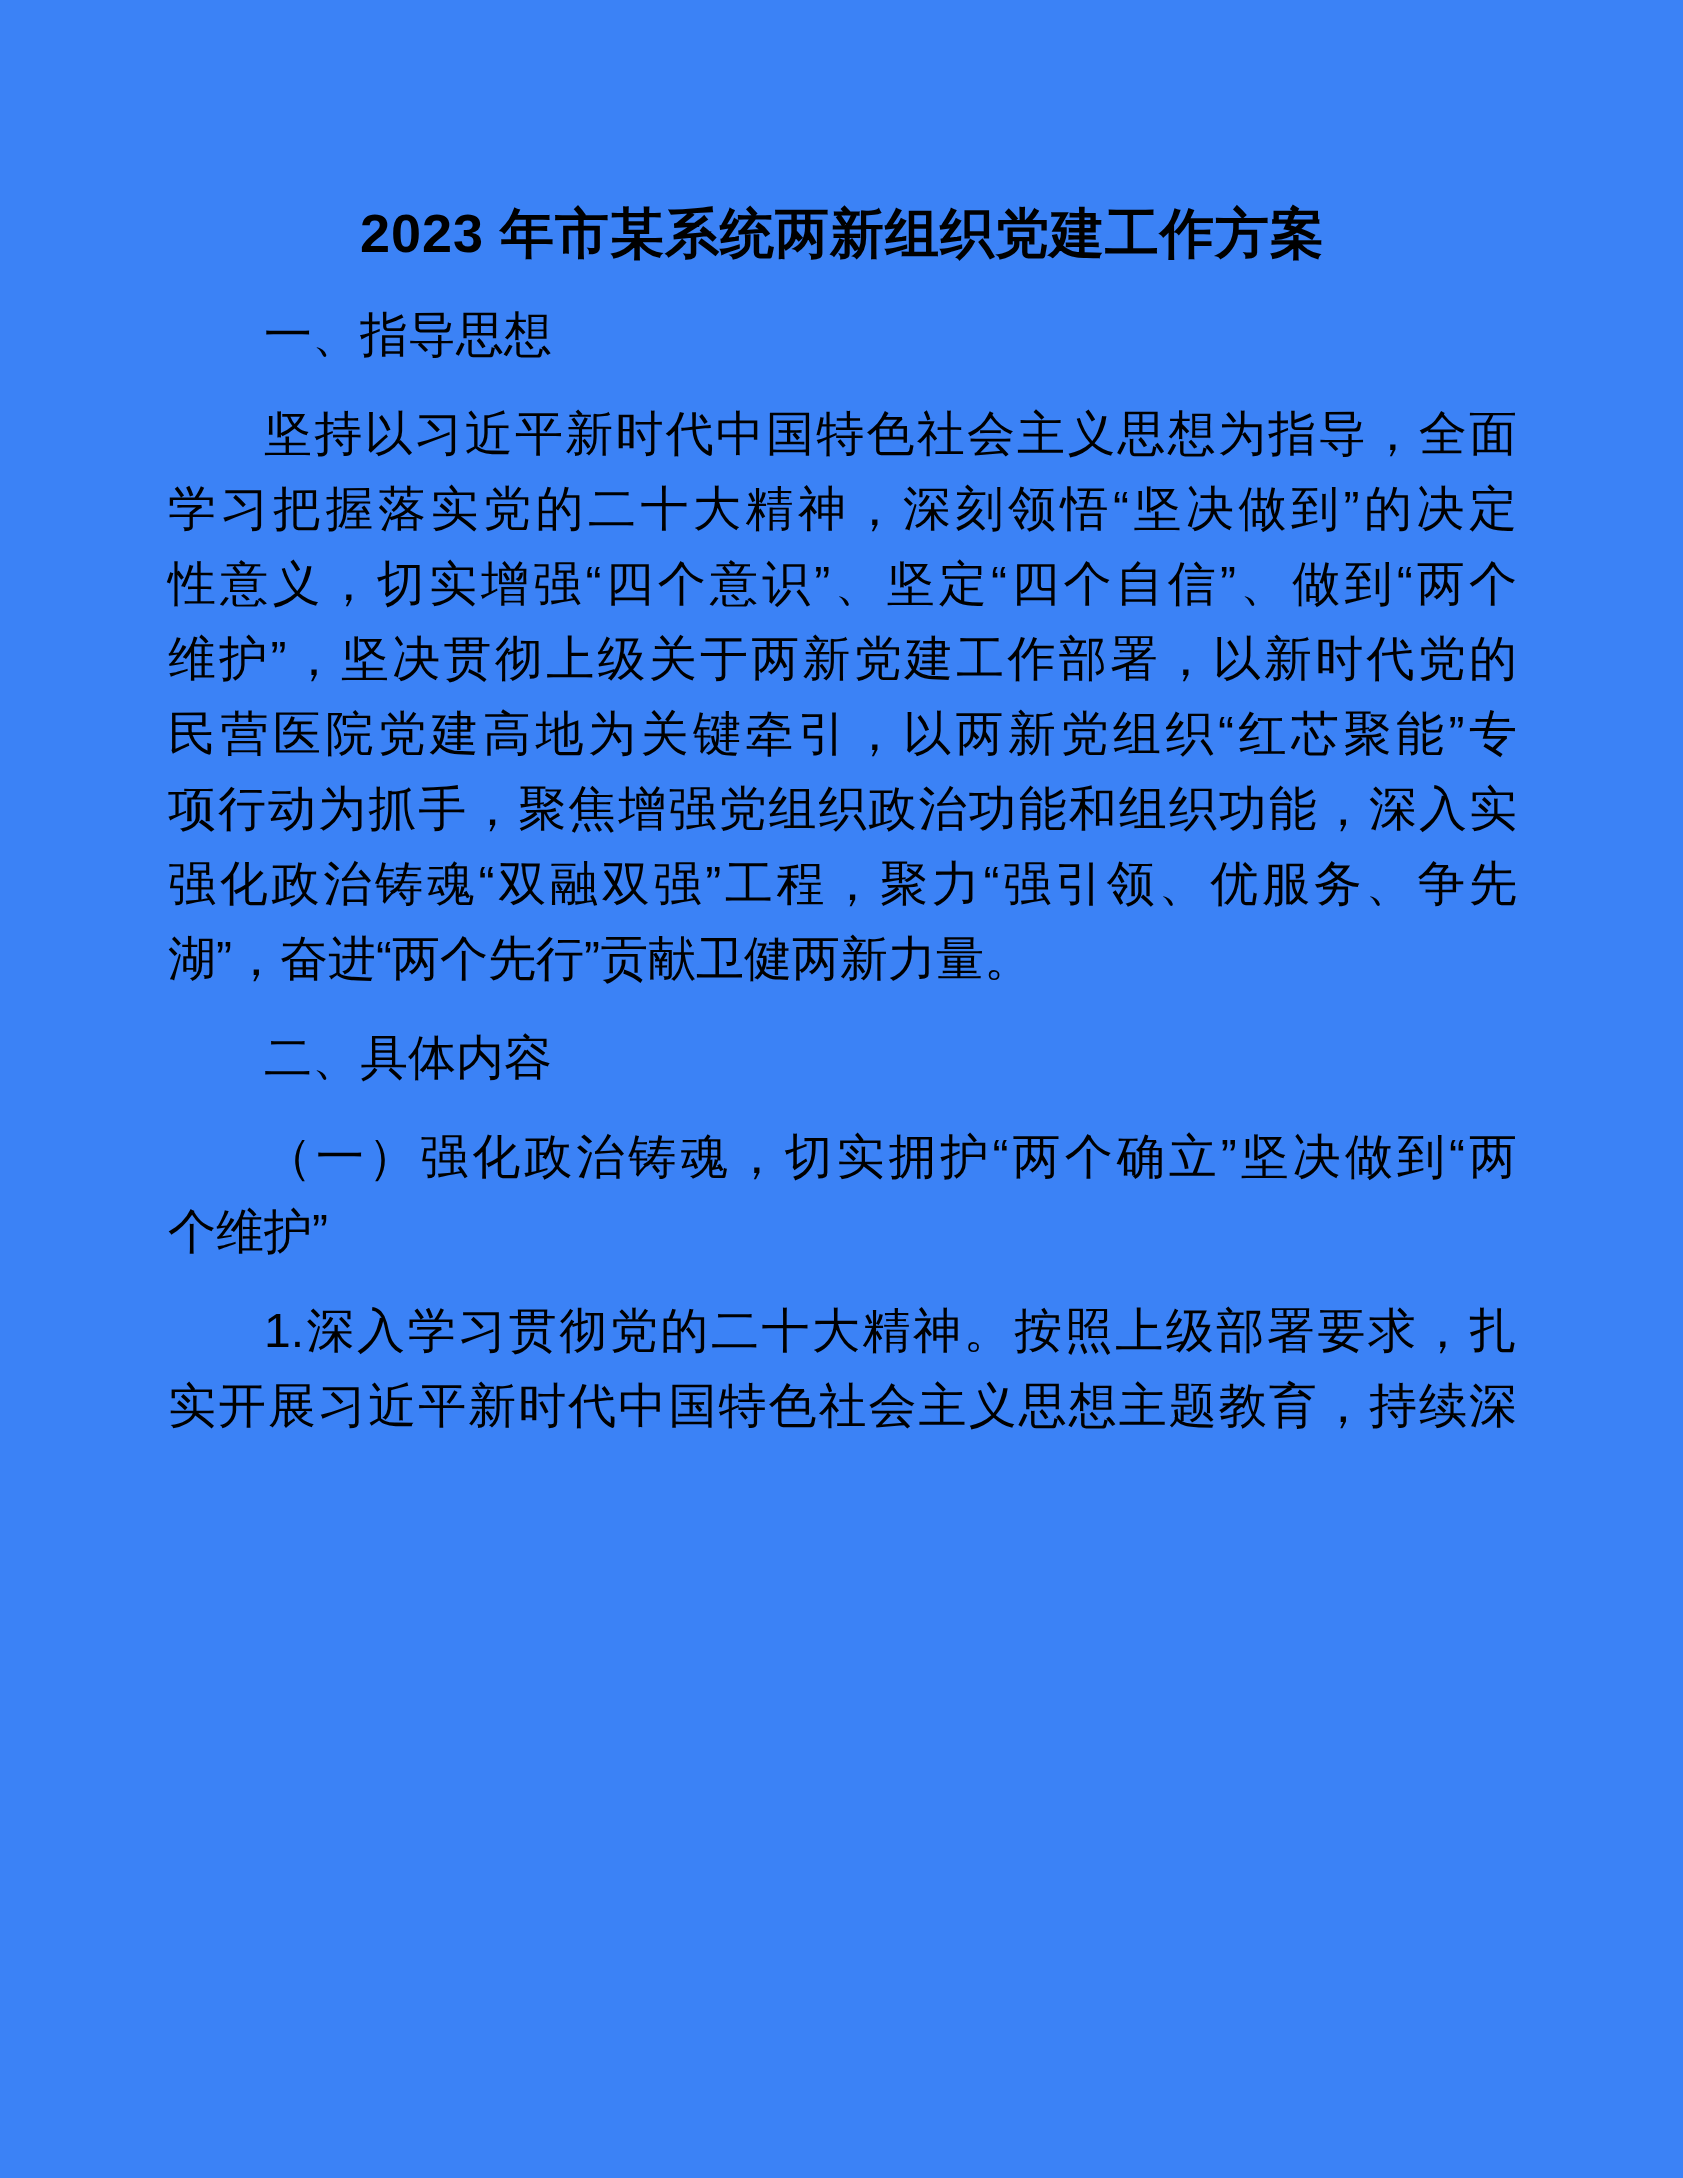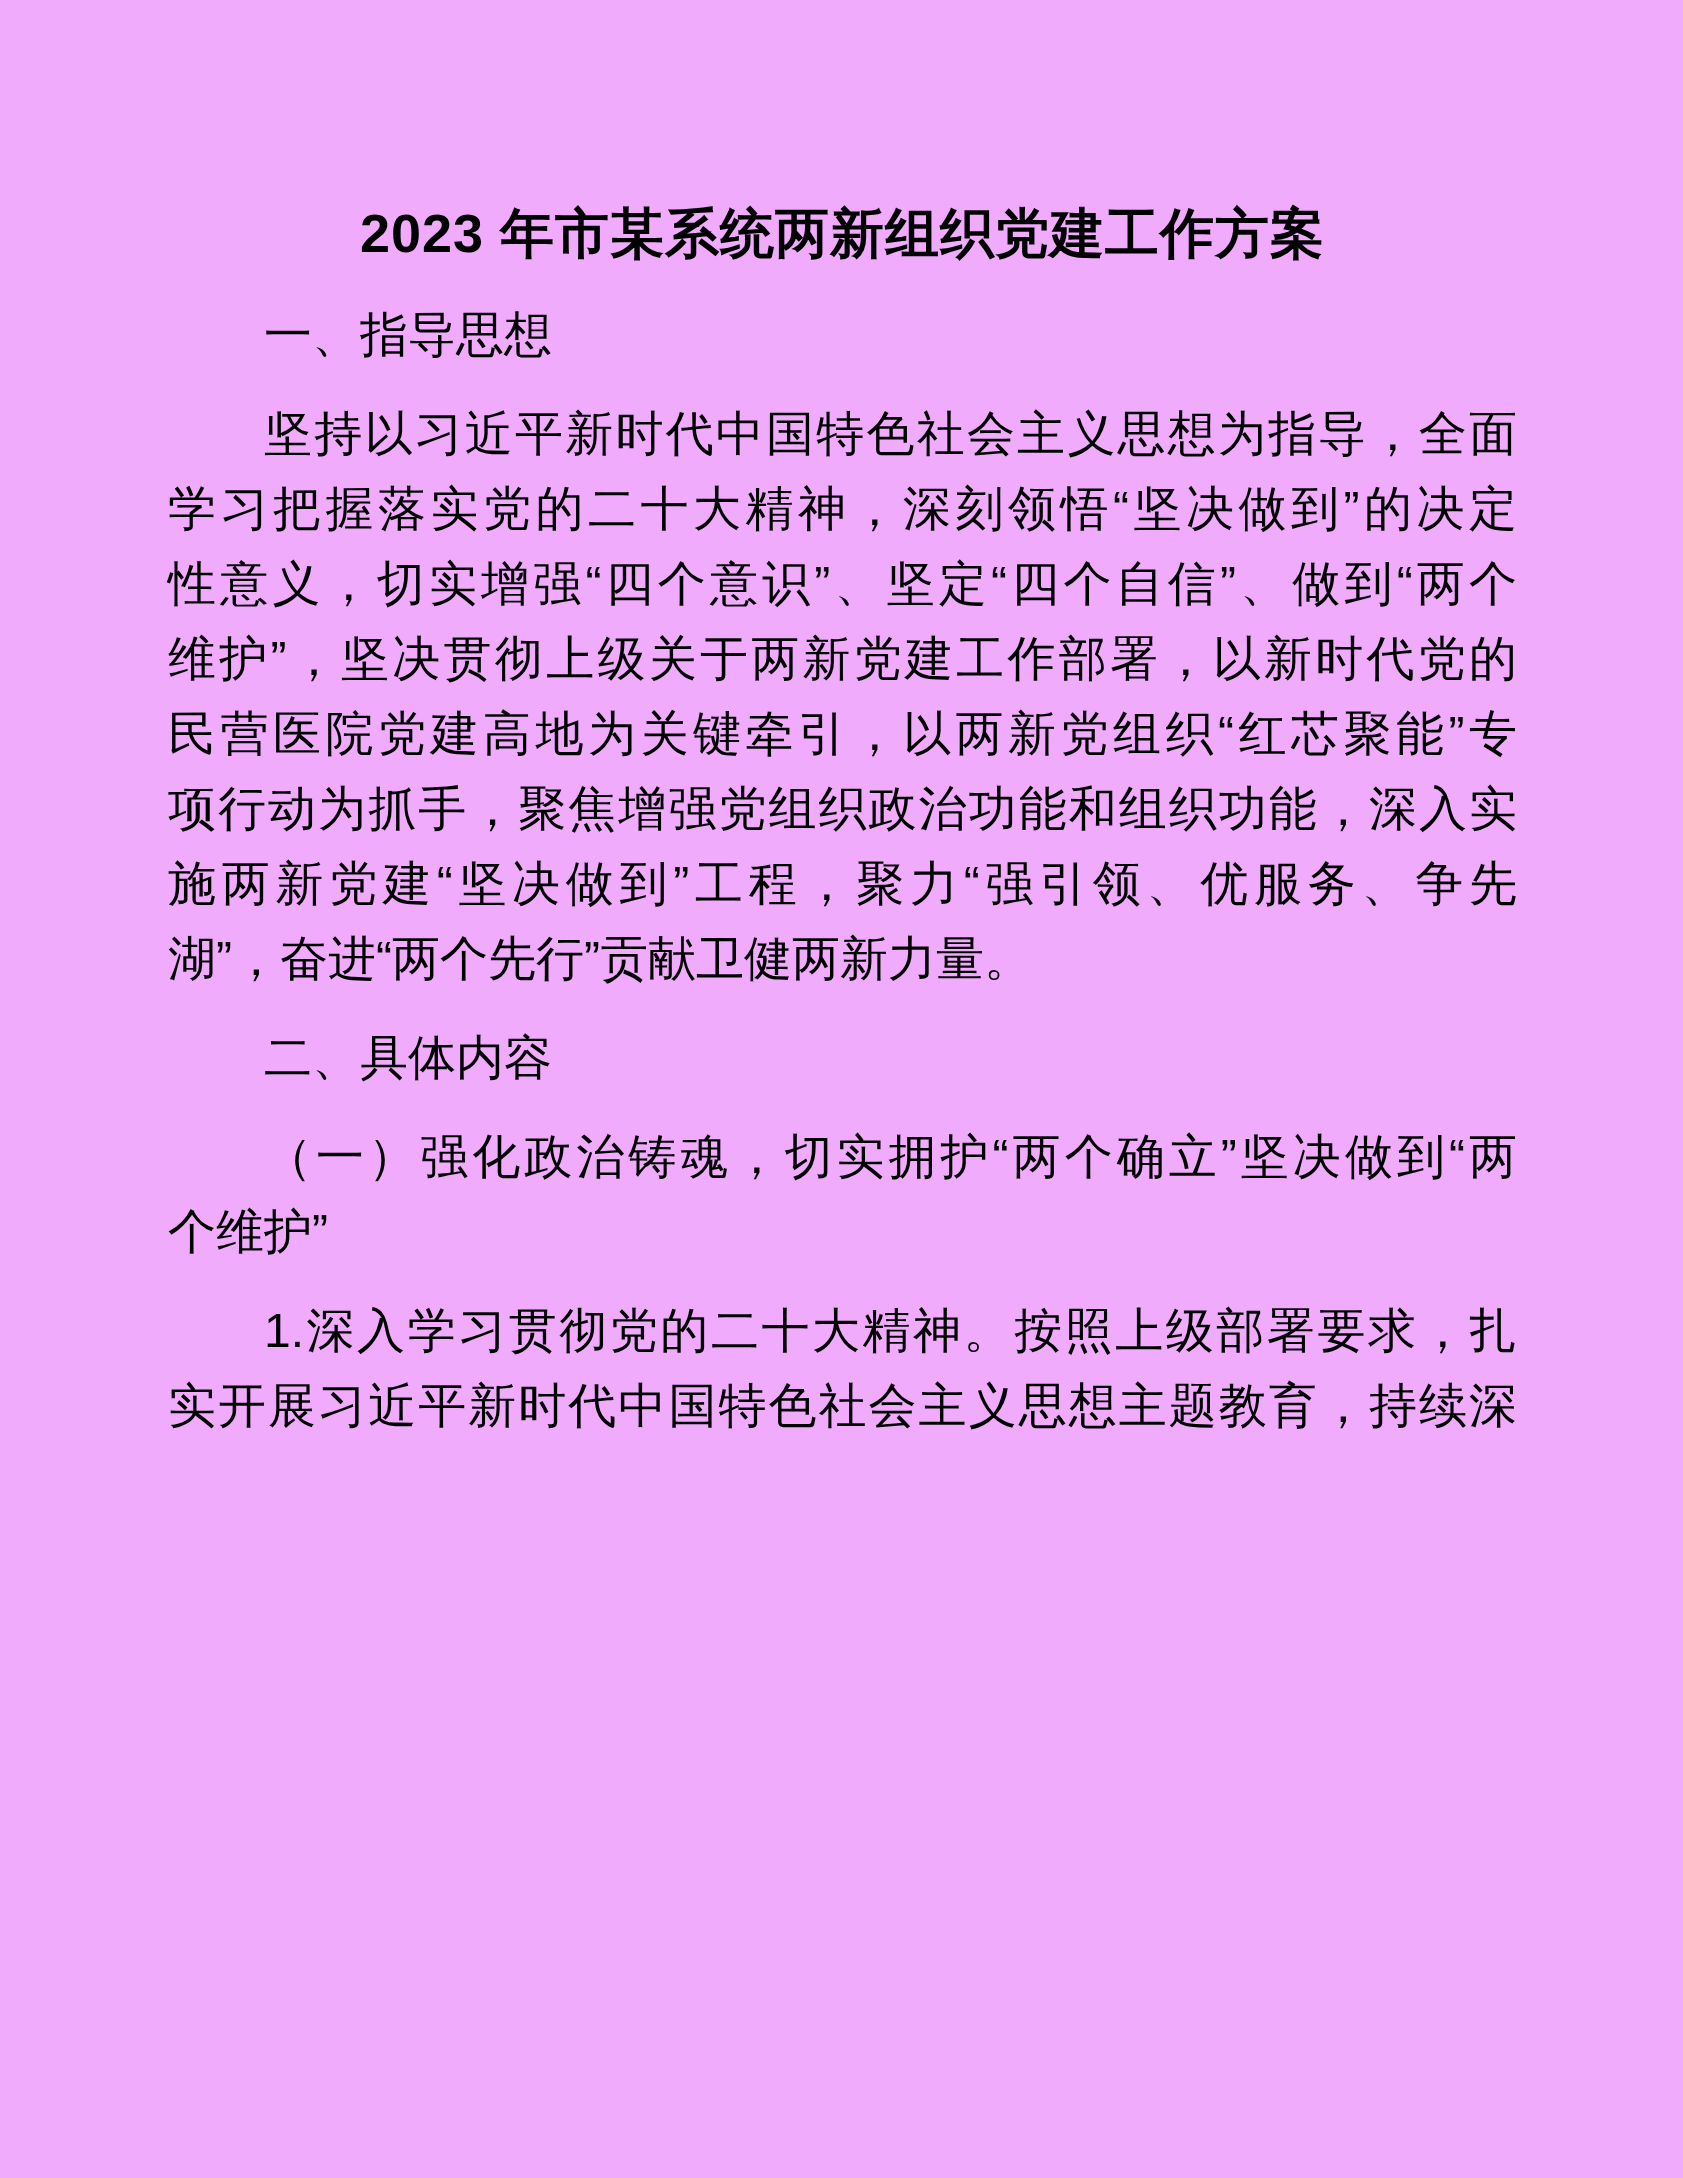--- a/index.html
+++ b/index.html
@@ -5,21 +5,21 @@
   html, body {
     margin: 0;
     padding: 0;
     background: #ffffff;
   }
   .page {
     position: relative;
     width: 1683px;
     height: 2178px;
     box-sizing: border-box;
-    background: #f0abfc;
+    background: #3b82f6;
     color: #000000;
     padding: 194px 166px 0 168px;
     font-family: "Liberation Sans", sans-serif;
     font-size: 48px;
     overflow: hidden;
   }
   .doc-title {
     margin: 0 0 24px 0;
     font-size: 54px;
     font-weight: 600;
@@ -61,21 +61,21 @@
     <span class="line left indent">一、指导思想</span>
   </div>
 
   <div class="block">
     <span class="line indent">坚持以习近平新时代中国特色社会主义思想为指导，全面</span>
     <span class="line">学习把握落实党的二十大精神，深刻领悟“坚决做到”的决定</span>
     <span class="line">性意义，切实增强“四个意识”、坚定“四个自信”、做到“两个</span>
     <span class="line">维护”，坚决贯彻上级关于两新党建工作部署，以新时代党的</span>
     <span class="line">民营医院党建高地为关键牵引，以两新党组织“红芯聚能”专</span>
     <span class="line">项行动为抓手，聚焦增强党组织政治功能和组织功能，深入实</span>
-    <span class="line">施两新党建“坚决做到”工程，聚力“强引领、优服务、争先</span>
+    <span class="line">强化政治铸魂“双融双强”工程，聚力“强引领、优服务、争先</span>
     <span class="line left">湖”，奋进“两个先行”贡献卫健两新力量。</span>
   </div>
 
   <div class="block">
     <span class="line left indent">二、具体内容</span>
   </div>
 
   <div class="block">
     <span class="line indent">（一）强化政治铸魂，切实拥护“两个确立”坚决做到“两</span>
     <span class="line left">个维护”</span>

